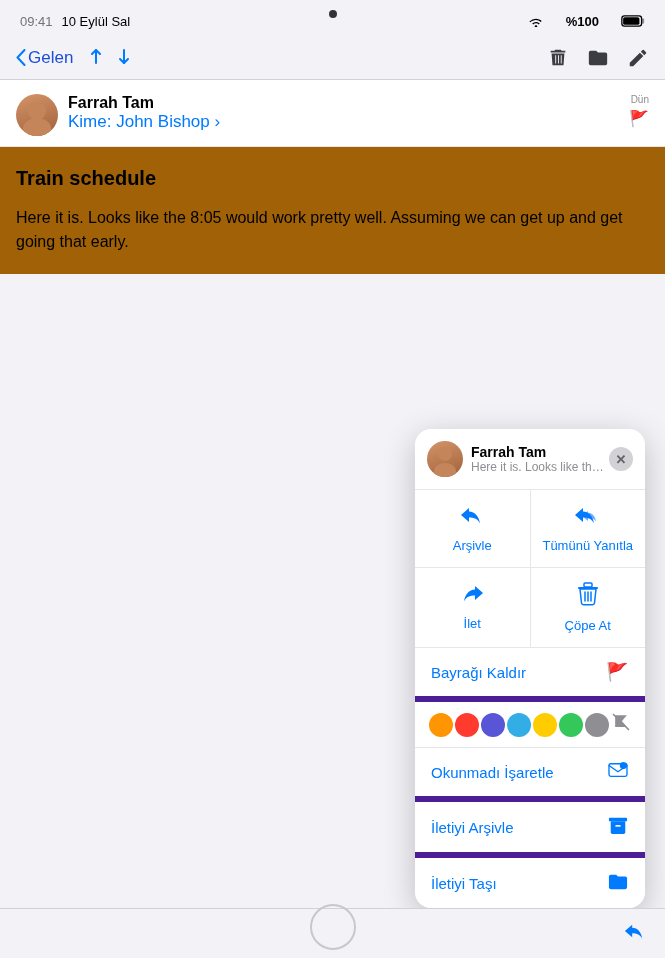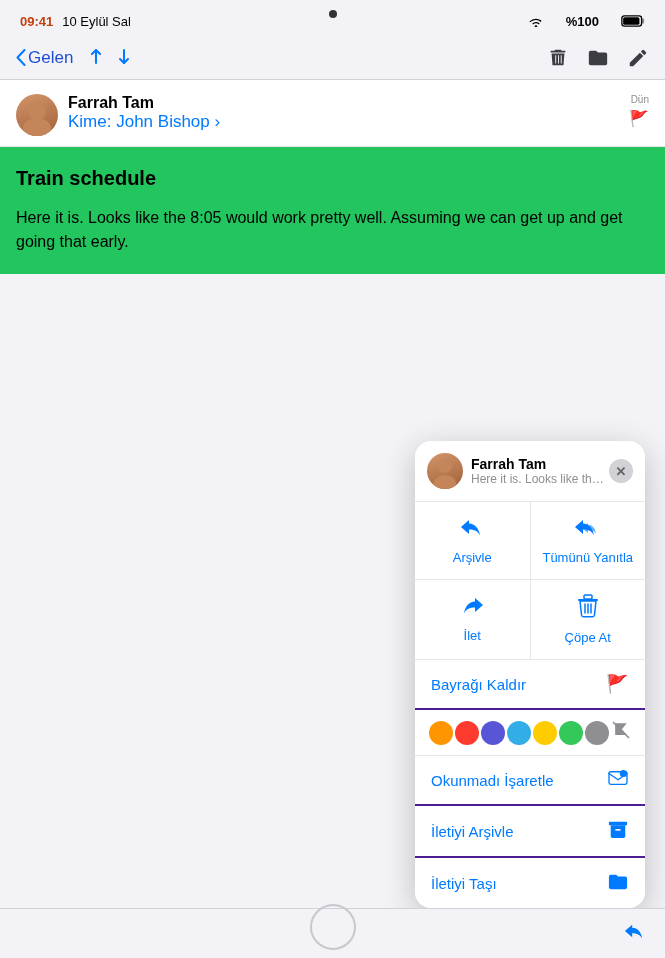--- a/index.html
+++ b/index.html
@@ -27,22 +27,22 @@
     .status-bar {
       display: flex;
       justify-content: space-between;
       align-items: center;
       padding: 10px 20px 4px 20px;
       background: #f2f2f7;
       height: 36px;
     }
     .status-time {
       font-size: 13px;
-      font-weight: 700;
-      color: #c2410c;
+      font-weight: 400;
+      color: #737373;
     }
     .status-date {
       font-size: 13px;
       color: #000;
       margin-left: 3px;
     }
     .status-left {
       display: flex;
       align-items: center;
       gap: 6px;
@@ -184,21 +184,21 @@
       color: #8e8e93;
     }
     .flag-icon {
       color: #ff9500;
       font-size: 16px;
     }
 
     
     .email-body {
       padding: 20px 16px;
-      background: #22c55e;
+      background: #a16207;
     }
     .email-subject {
       font-size: 20px;
       font-weight: 700;
       color: #000;
       margin-bottom: 16px;
     }
     .email-text {
       font-size: 16px;
       color: #000;
@@ -317,21 +317,21 @@
 
     
     .action-list {
       background: #fff;
     }
     .action-list-item {
       display: flex;
       align-items: center;
       justify-content: space-between;
       padding: 13px 16px;
-      border-bottom: 2px solid #4c1d95;
+      border-bottom: 6px solid #4c1d95;
       cursor: pointer;
     }
     .action-list-item:last-child {
       border-bottom: none;
     }
     .action-list-label {
       font-size: 15px;
       color: #007aff;
     }
     .action-list-icon {

